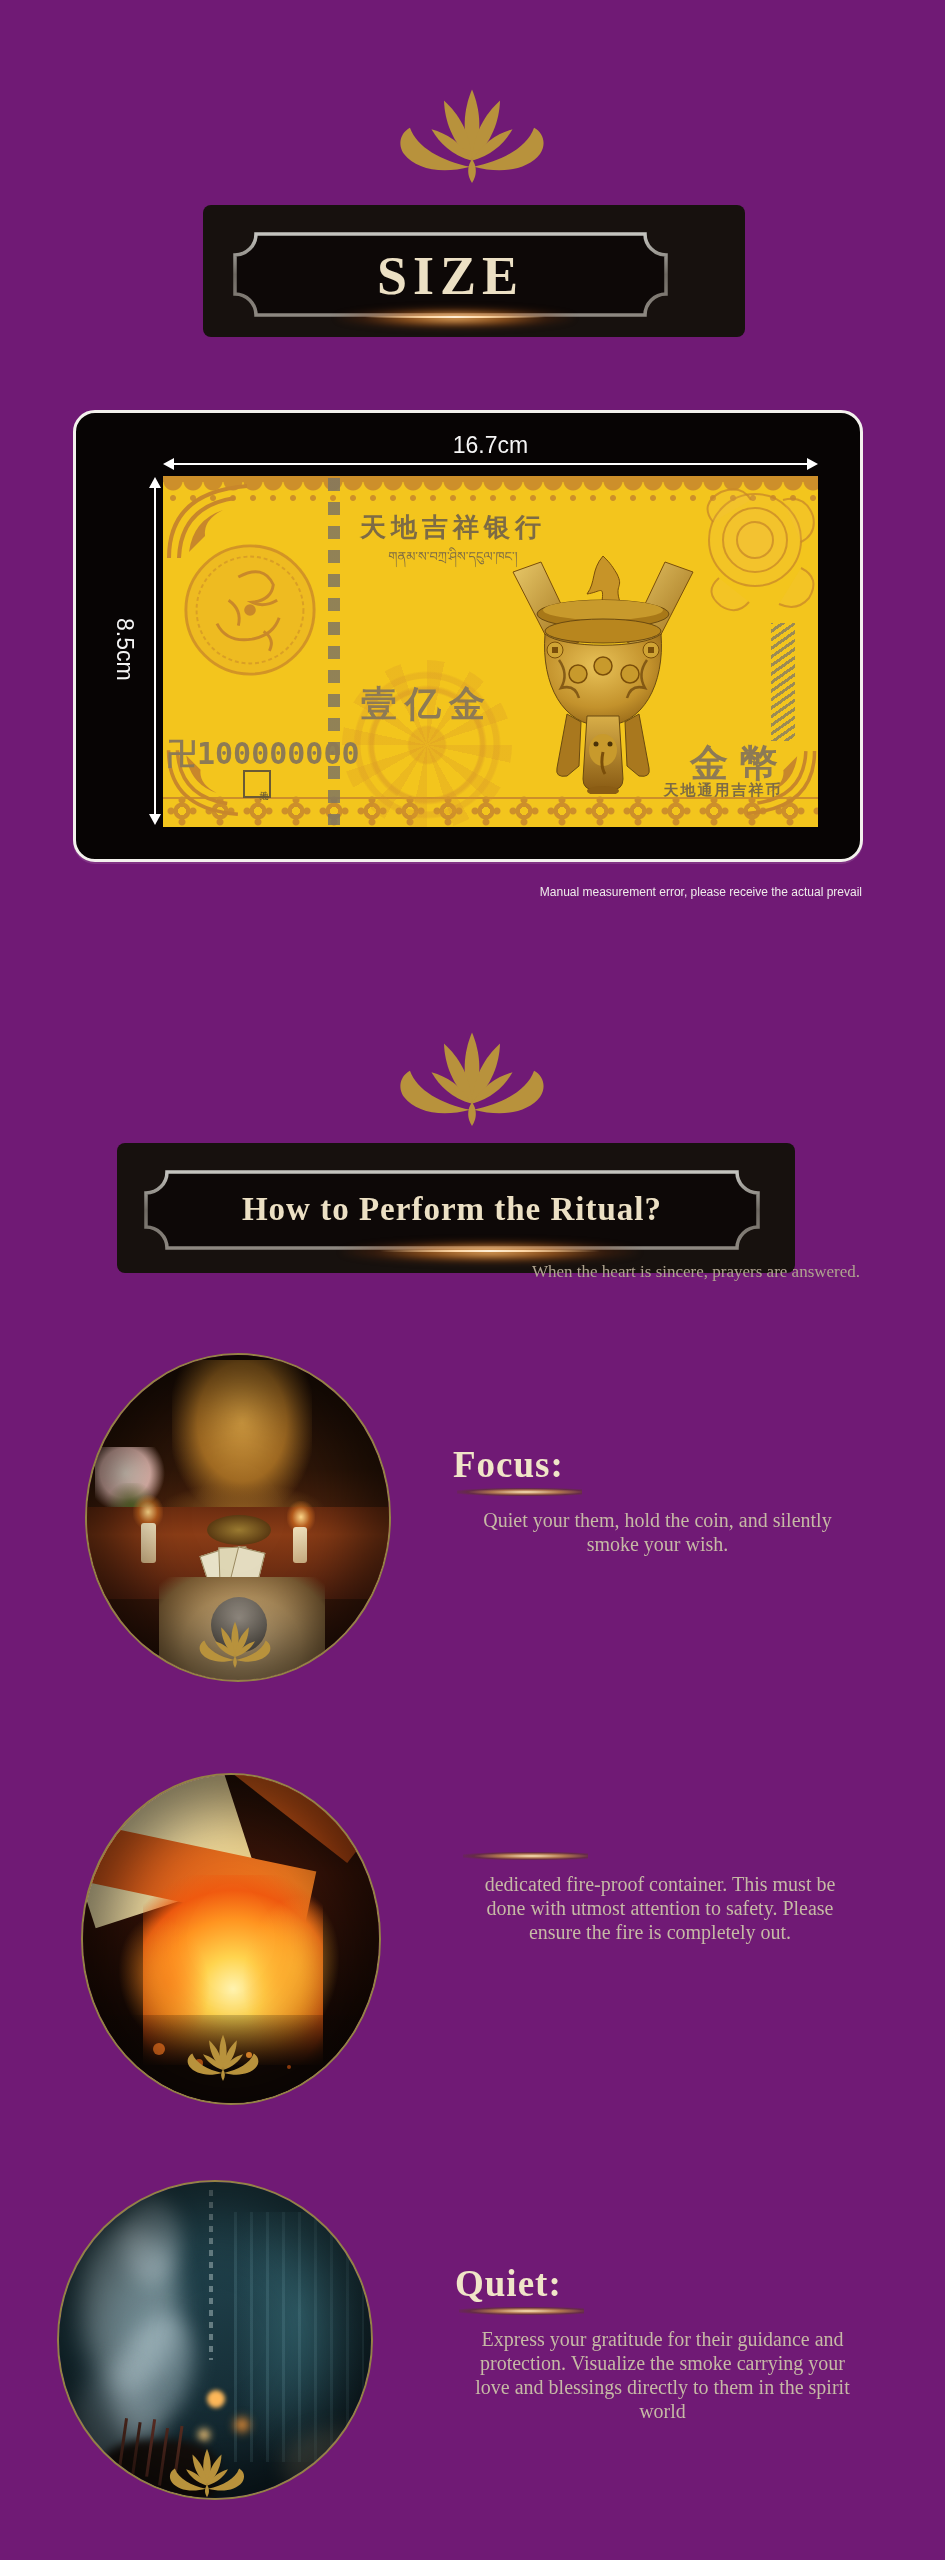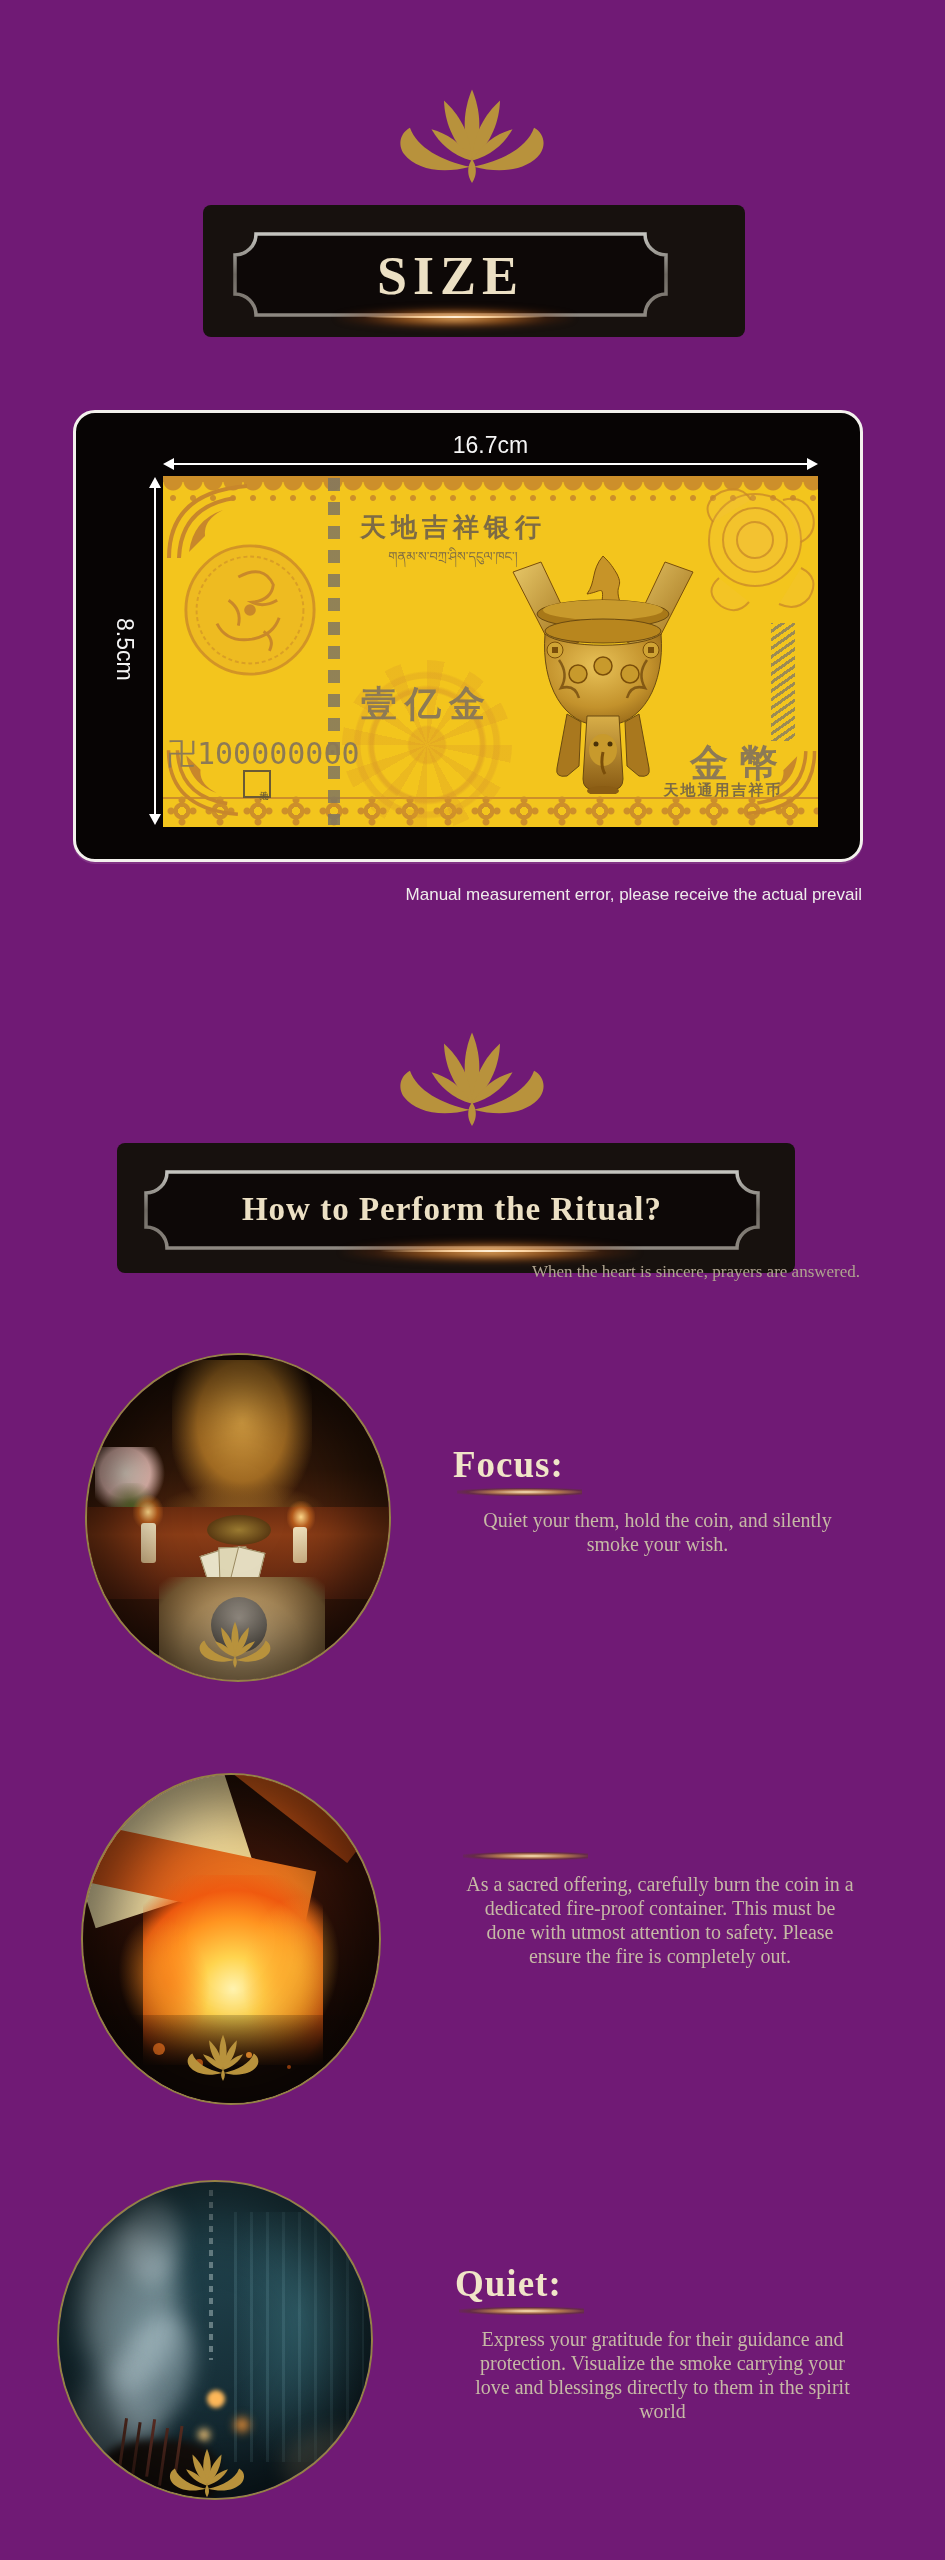--- a/index.html
+++ b/index.html
@@ -62,21 +62,21 @@
 
   
   .step-ellipse{border:2px solid #948245;border-radius:50%;overflow:hidden;}
   .step-ellipse .ph{position:absolute;}
   .step-heading{font-size:37px;font-weight:bold;color:#f0e5c8;letter-spacing:1px;}
   .step-flourish{width:125px;height:8px;margin-top:2px;
       background:radial-gradient(ellipse at 55% 50%, #ffe8bc 0%, rgba(190,140,70,.8) 35%, rgba(90,60,25,.5) 60%, rgba(0,0,0,0) 80%);}
   .step-body{margin-top:12px;text-align:center;color:#c6b9a5;font-size:20px;line-height:24px;}
   .step-body div{white-space:nowrap;}
   .tagline{color:#b0a490;font-size:17px;}
-  .disclaimer{color:#efeceb;font-family:"Liberation Sans", sans-serif;font-size:17px;text-align:right;}
+  .disclaimer{color:#efeceb;font-family:"Liberation Sans", sans-serif;font-size:12px;text-align:right;}
   .vignette{position:absolute;inset:0;border-radius:50%;
             box-shadow:inset 0 0 60px 30px rgba(0,0,0,.55);}
 </style>
 </head>
 <body>
 
 <svg width="0" height="0" style="position:absolute">
   <defs>
     <g id="lotus-shape" fill="currentColor">
       <path d="M0 -84 C-10 -60 -13 -32 0 0 C13 -32 10 -60 0 -84 Z" transform="translate(100,88)"></path>
@@ -193,21 +193,21 @@
         <path d="M50 40 q-14 -18 8 -30 q20 -8 30 8"></path>
         <path d="M120 18 q22 -6 30 16 q4 18 -12 26"></path>
         <path d="M138 86 q20 10 8 30 q-12 14 -30 6"></path>
         <path d="M56 96 q-16 14 2 28 q16 10 28 -4"></path>
       </g>
     </svg>
 
     <div class="abs mandala" style="left:179px;top:184px;width:170px;height:170px"></div>
     <div class="abs note-bronze" style="left:184px;top:204px;width:160px;text-align:center;font-size:36px;font-weight:bold;letter-spacing:8px">壹亿金</div>
 
-    <div class="abs note-bronze" style="left:4px;top:258px;font-size:30px;font-weight:normal;font-family:'DejaVu Sans Mono', monospace">卍100000000</div>
+    <div class="abs note-bronze" style="left:4px;top:258px;font-size:30px;font-weight:bold;font-family:'DejaVu Sans Mono', monospace">卍100000000</div>
     <div class="abs seal-box" style="left:80px;top:294px;width:24px;height:24px">天地</div>
 
     <svg class="abs" style="left:320px;top:78px" width="240" height="240" viewBox="0 0 240 240">
       <path d="M30 18 L58 8 L96 88 L72 100 Z" fill="url(#handleGrad)" stroke="#7a4e0a"></path>
       <path d="M210 18 L182 8 L144 88 L168 100 Z" fill="url(#handleGrad)" stroke="#7a4e0a"></path>
       <path d="M120 2 C108 16 113 28 104 40 C118 38 121 30 119 48 L137 48 C131 30 141 34 134 20 C128 10 126 8 120 2 Z" fill="#c79428" stroke="#7a4e0a"></path>
       <ellipse cx="120" cy="60" rx="66" ry="14" fill="#a87818" stroke="#6b4a10"></ellipse>
       <ellipse cx="120" cy="56" rx="60" ry="10" fill="#c89a2c"></ellipse>
       <ellipse cx="120" cy="77" rx="58" ry="12" fill="#b8861e" stroke="#6b4a10"></ellipse>
       <path d="M62 80 C58 130 80 172 120 172 C160 172 182 130 178 80 C160 95 80 95 62 80 Z" fill="url(#bodyGrad)" stroke="#6b4a10"></path>
@@ -306,21 +306,20 @@
     <div class="vignette"></div>
   </div>
   <div class="abs lotus" style="left:181px;top:2033px;width:84px;color:#b8923c">
     <svg viewBox="0 0 200 116">
         <use href="#lotus-shape"></use>
       </svg>
   </div>
   <div class="abs" style="left:435px;top:1850px;width:450px">
     <div class="step-flourish" style="margin-left:28px"></div>
     <div class="step-body">
-      <div>As a sacred offering, carefully burn the coin in a</div>
       <div>dedicated fire-proof container. This must be</div>
       <div>done with utmost attention to safety. Please</div>
       <div>ensure the fire is completely out.</div>
     </div>
   </div>
 
   <div class="abs step-ellipse" style="left:57px;top:2180px;width:312px;height:316px">
     <div class="ph" style="inset:0;background:linear-gradient(165deg,#23454e 0%,#1d3c46 40%,#132830 75%,#0e1d24 100%)"></div>
     <div class="ph" style="left:175px;top:30px;width:130px;height:250px;background:repeating-linear-gradient(90deg,rgba(120,170,180,.18) 0 3px,rgba(0,0,0,0) 3px 16px),radial-gradient(ellipse at 50% 40%,#2e5a64 0%,rgba(0,0,0,0) 80%)"></div>
     <div class="ph" style="left:150px;top:8px;width:4px;height:170px;background:repeating-linear-gradient(180deg,rgba(210,225,225,.4) 0 6px,rgba(0,0,0,0) 6px 12px)"></div>

